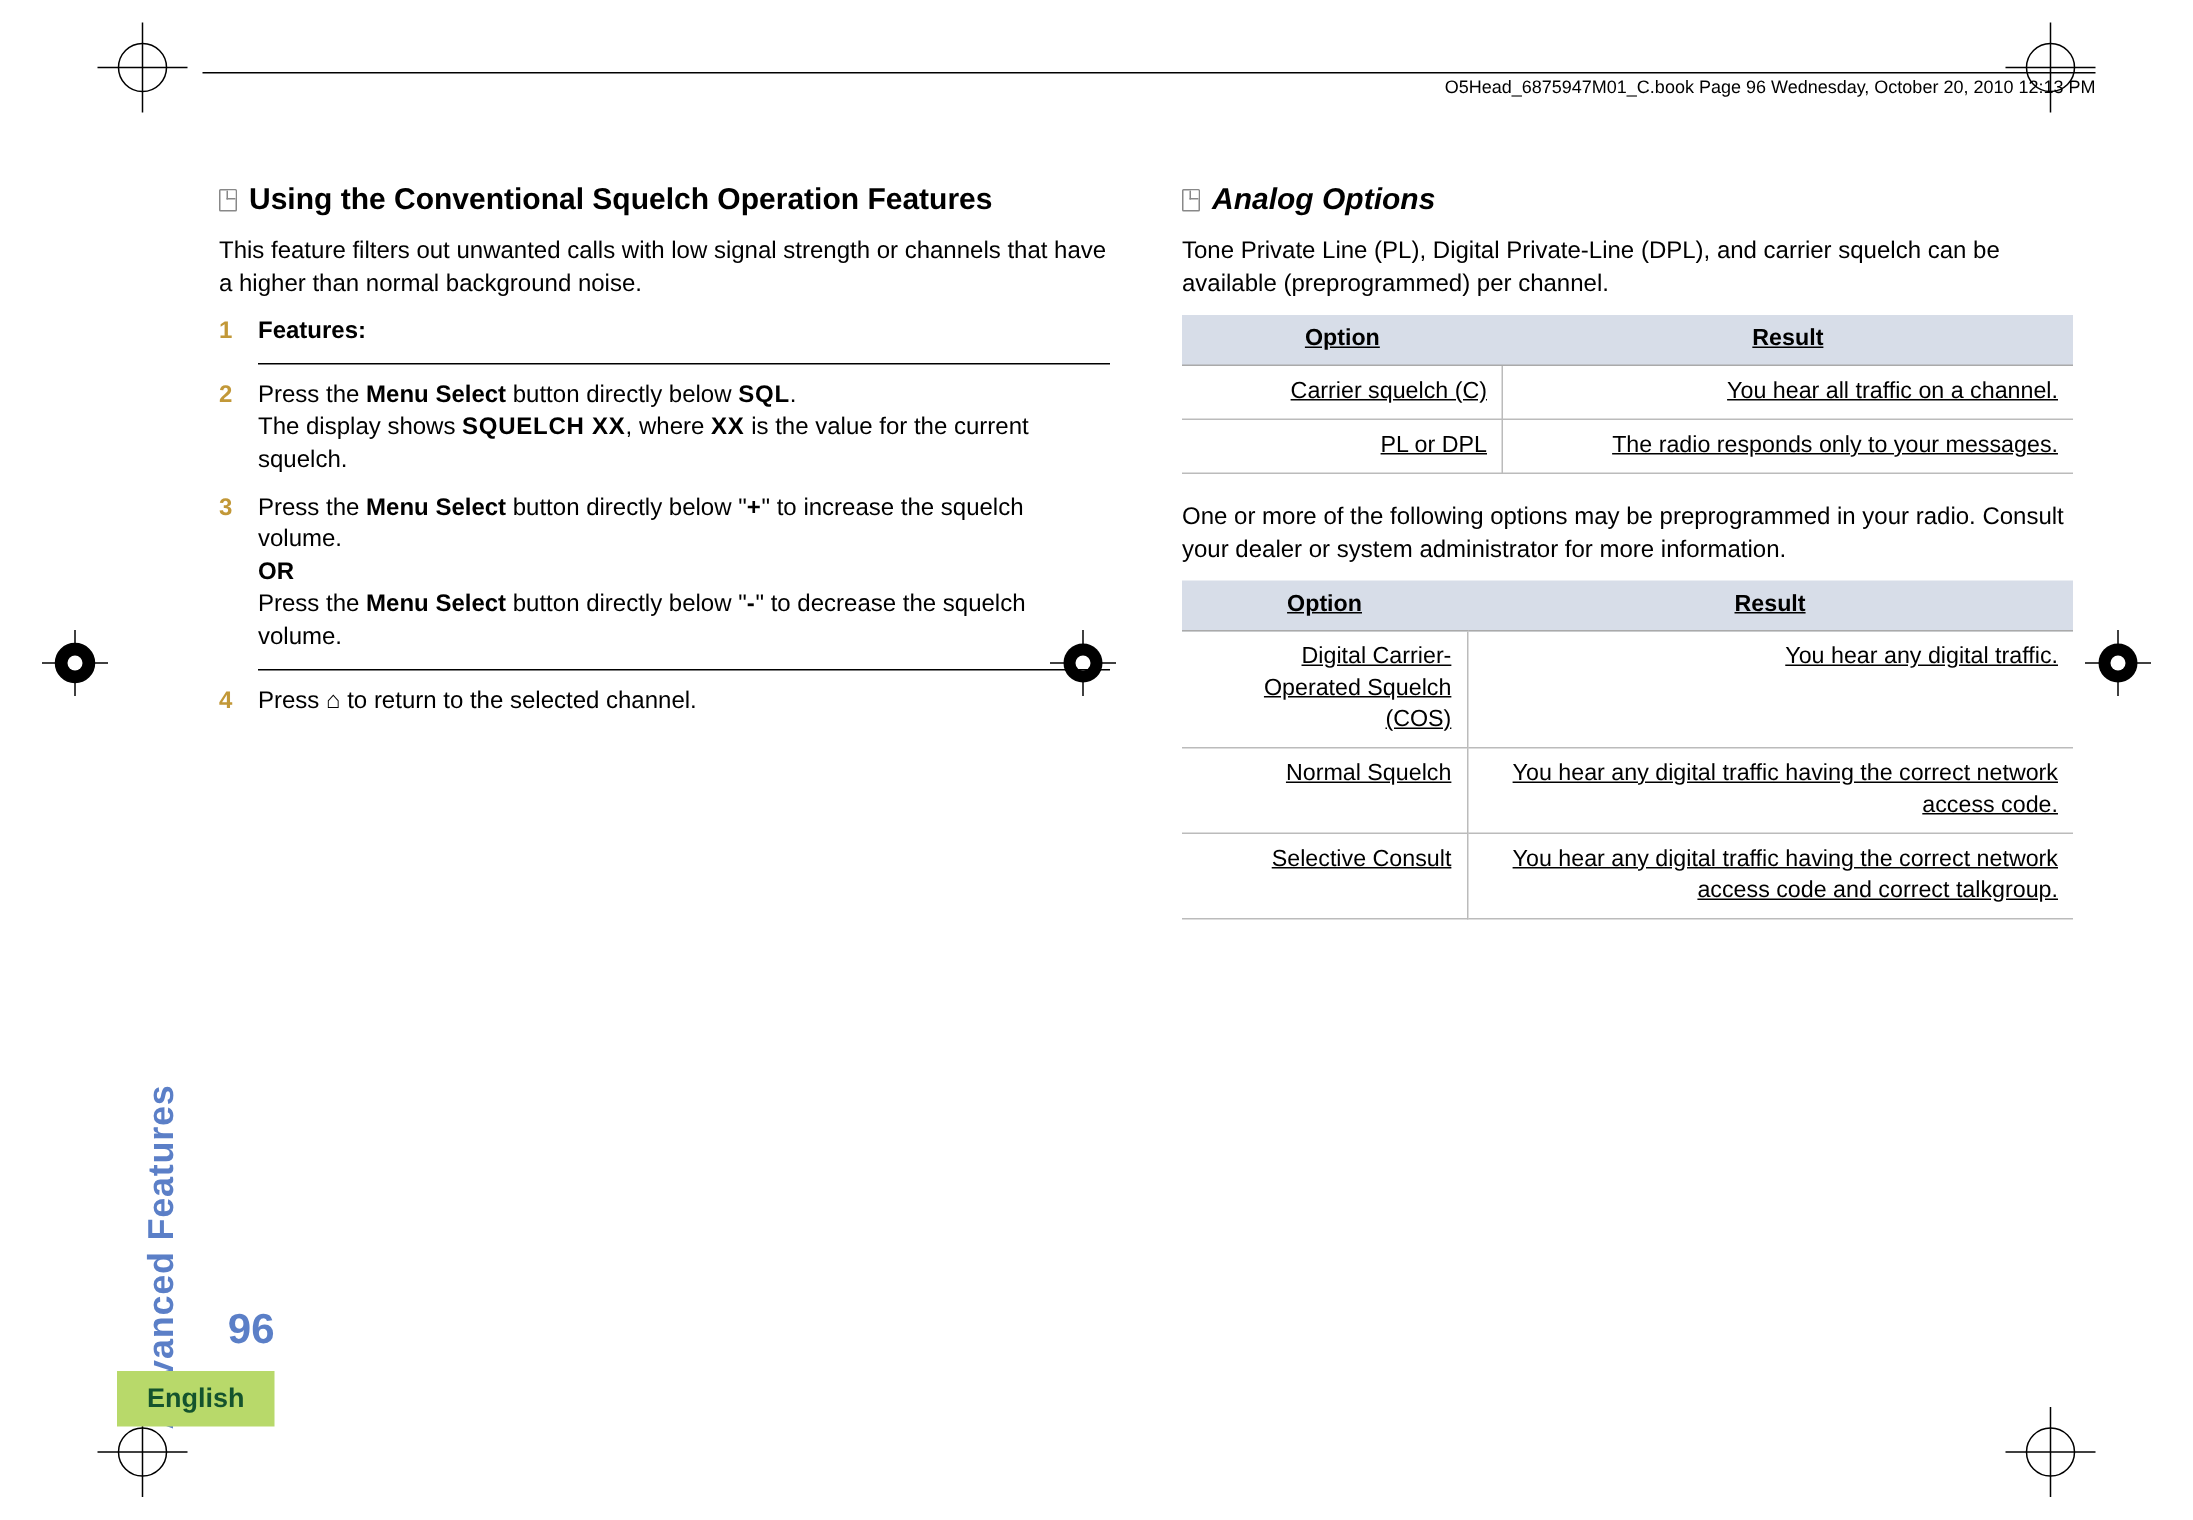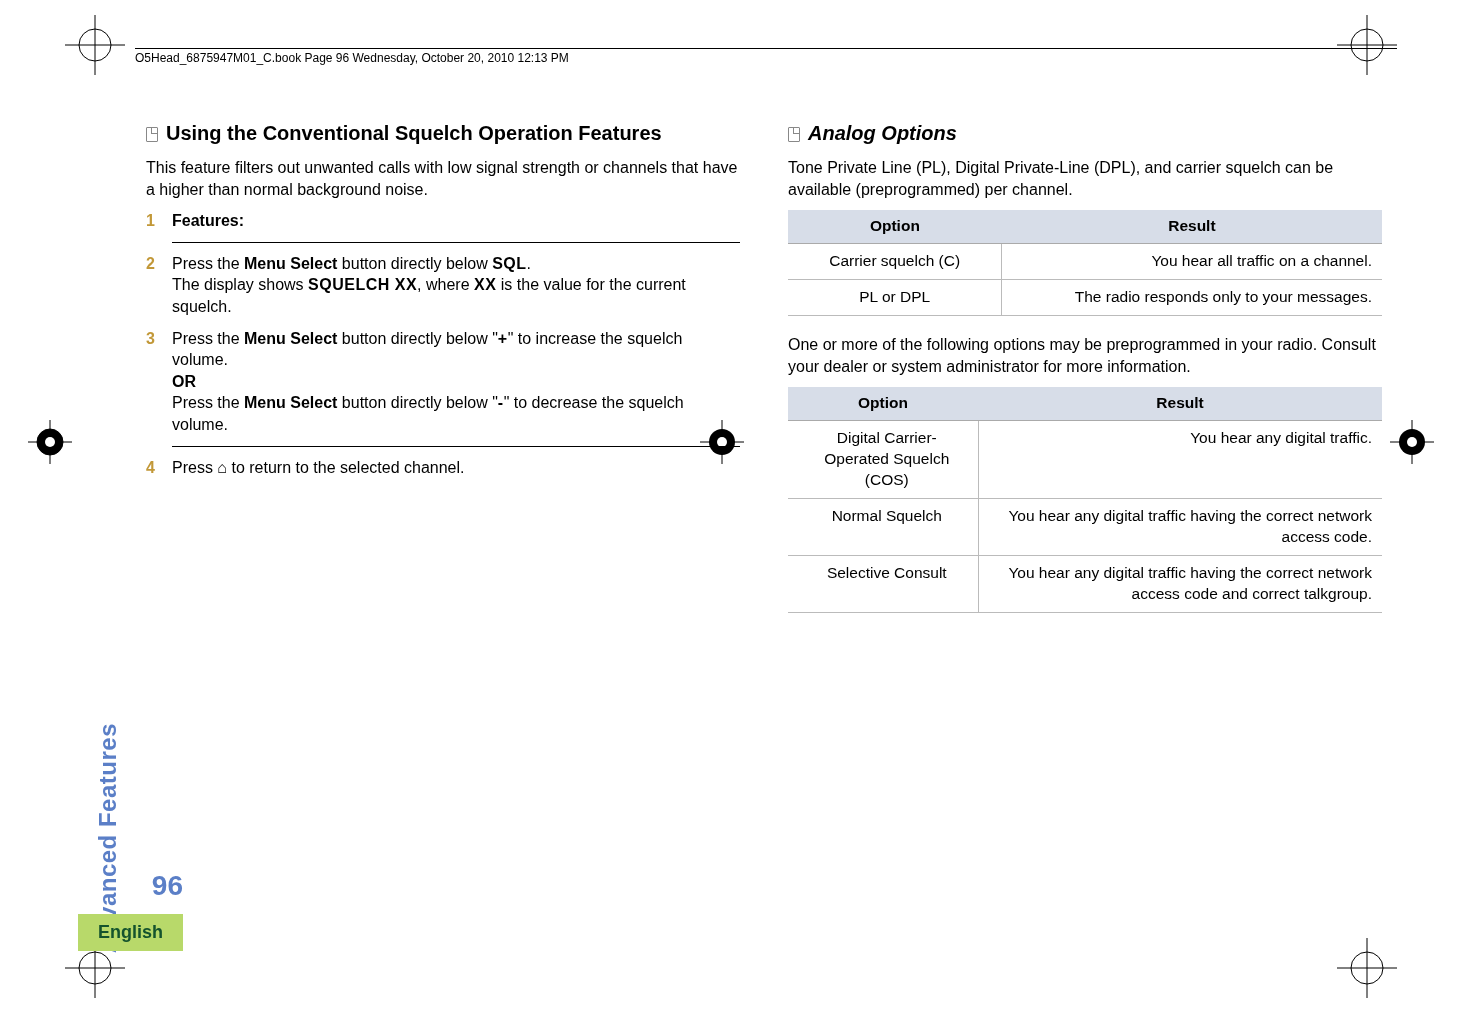--- a/index.html
+++ b/index.html
@@ -10,20 +10,21 @@
     height: 1013px;
     position: relative;
     color: #000;
   }
   .header-line {
     position: absolute;
     top: 48px; left: 135px; right: 65px;
     border-top: 1px solid #000;
     font-size: 12px;
     padding-top: 2px;
+    text-align: right;
   }
   .page-area {
     position: absolute;
     top: 120px; left: 80px; right: 80px; bottom: 60px;
     display: flex;
   }
   .side-tab {
     width: 56px;
     display: flex;
     flex-direction: column;
@@ -82,30 +83,31 @@
   .stepbody { flex:1; }
   .hr { border:0; border-top:1px solid #000; margin:10px 0 0 0; }
   .mono { font-family: "Arial Narrow", Arial, sans-serif; font-weight:bold; letter-spacing:0.5px; }
   .tri { font-size:12px; }
   .home-icon { font-weight:bold; }
   table.opts {
     border-collapse: collapse;
     width: 100%;
     margin: 8px 0 18px 0;
     font-size: 15.5px;
+    text-decoration: underline;
   }
   table.opts th {
     background:#d7dde8; font-weight:bold; padding:6px 10px; text-align:center;
     border-bottom:1px solid #aaa;
   }
   table.opts td {
     padding:7px 10px; vertical-align:top; border-bottom:1px solid #bbb;text-align:right;
   }
-  table.opts td.optc { text-align:center; border-right:1px solid #bbb; }
-  table.opts td.optl { text-align:center; border-right:1px solid #bbb; padding-left:18px;}
+  table.opts td.optc { border-right:1px solid #bbb; }
+  table.opts td.optl { text-align:right; border-right:1px solid #bbb; padding-left:18px;}
   .reg-target {
     position:absolute; width:44px; height:44px;
   }
   .reg-target svg { width:44px; height:44px; display:block; }
   .crop-corner { position:absolute; width:70px; height:70px; }
   .below-cols { position:absolute; left:80px; bottom:62px; display:flex; align-items:flex-end;}
 </style>
 </head>
 <body>
 

